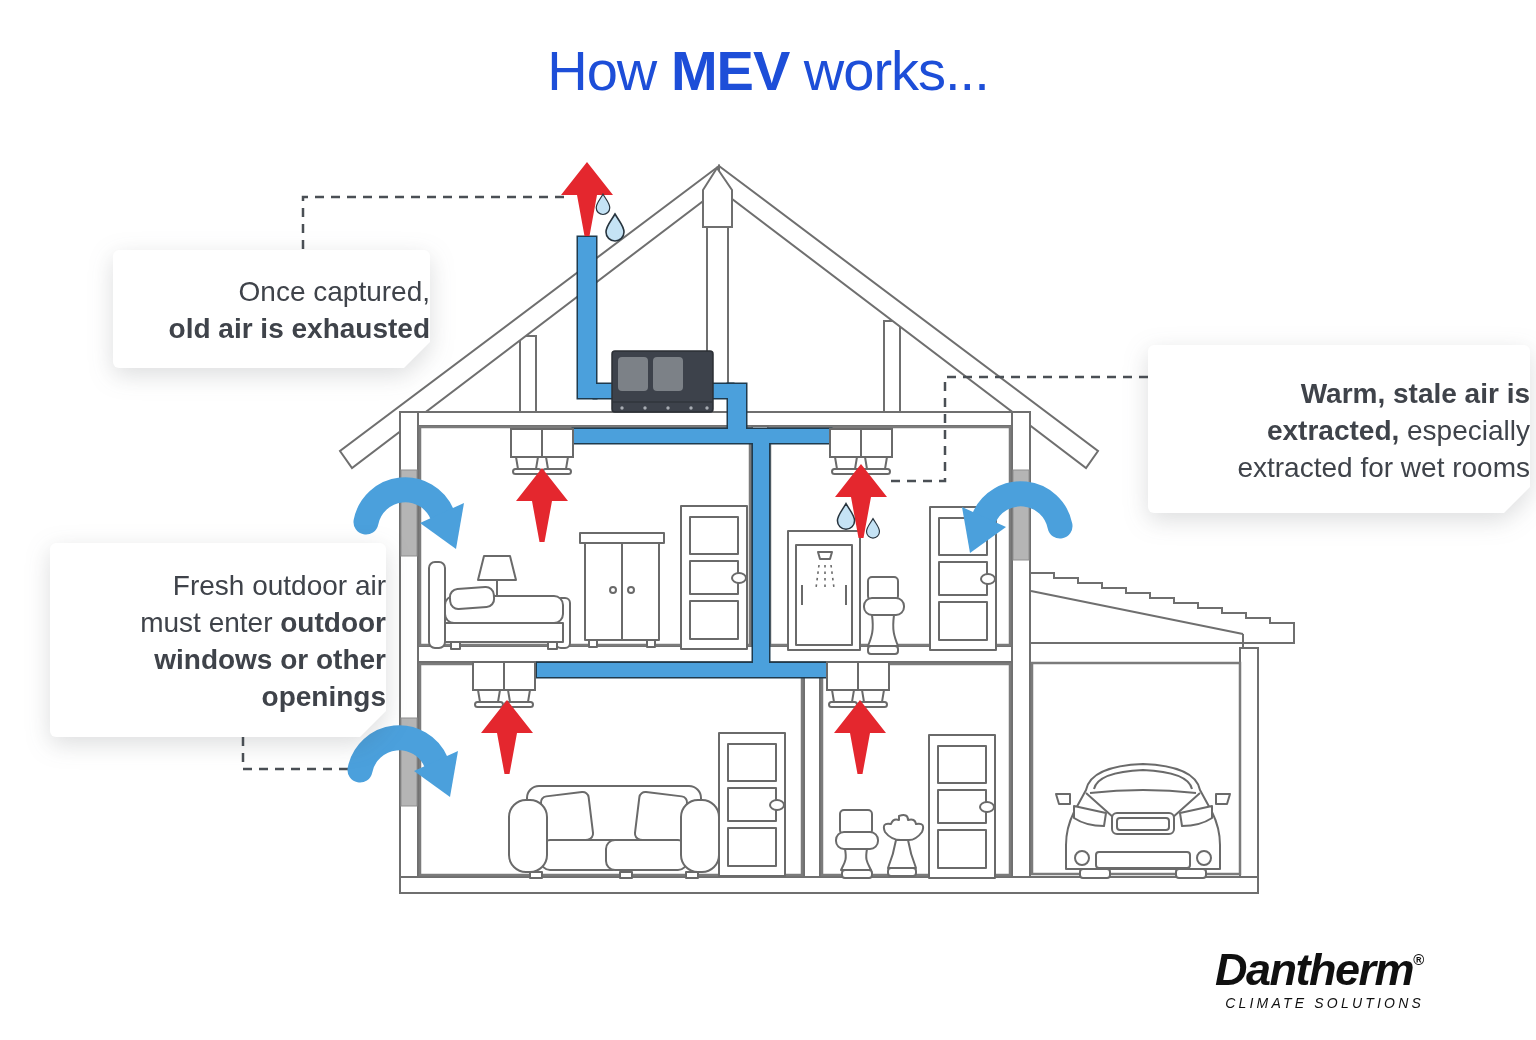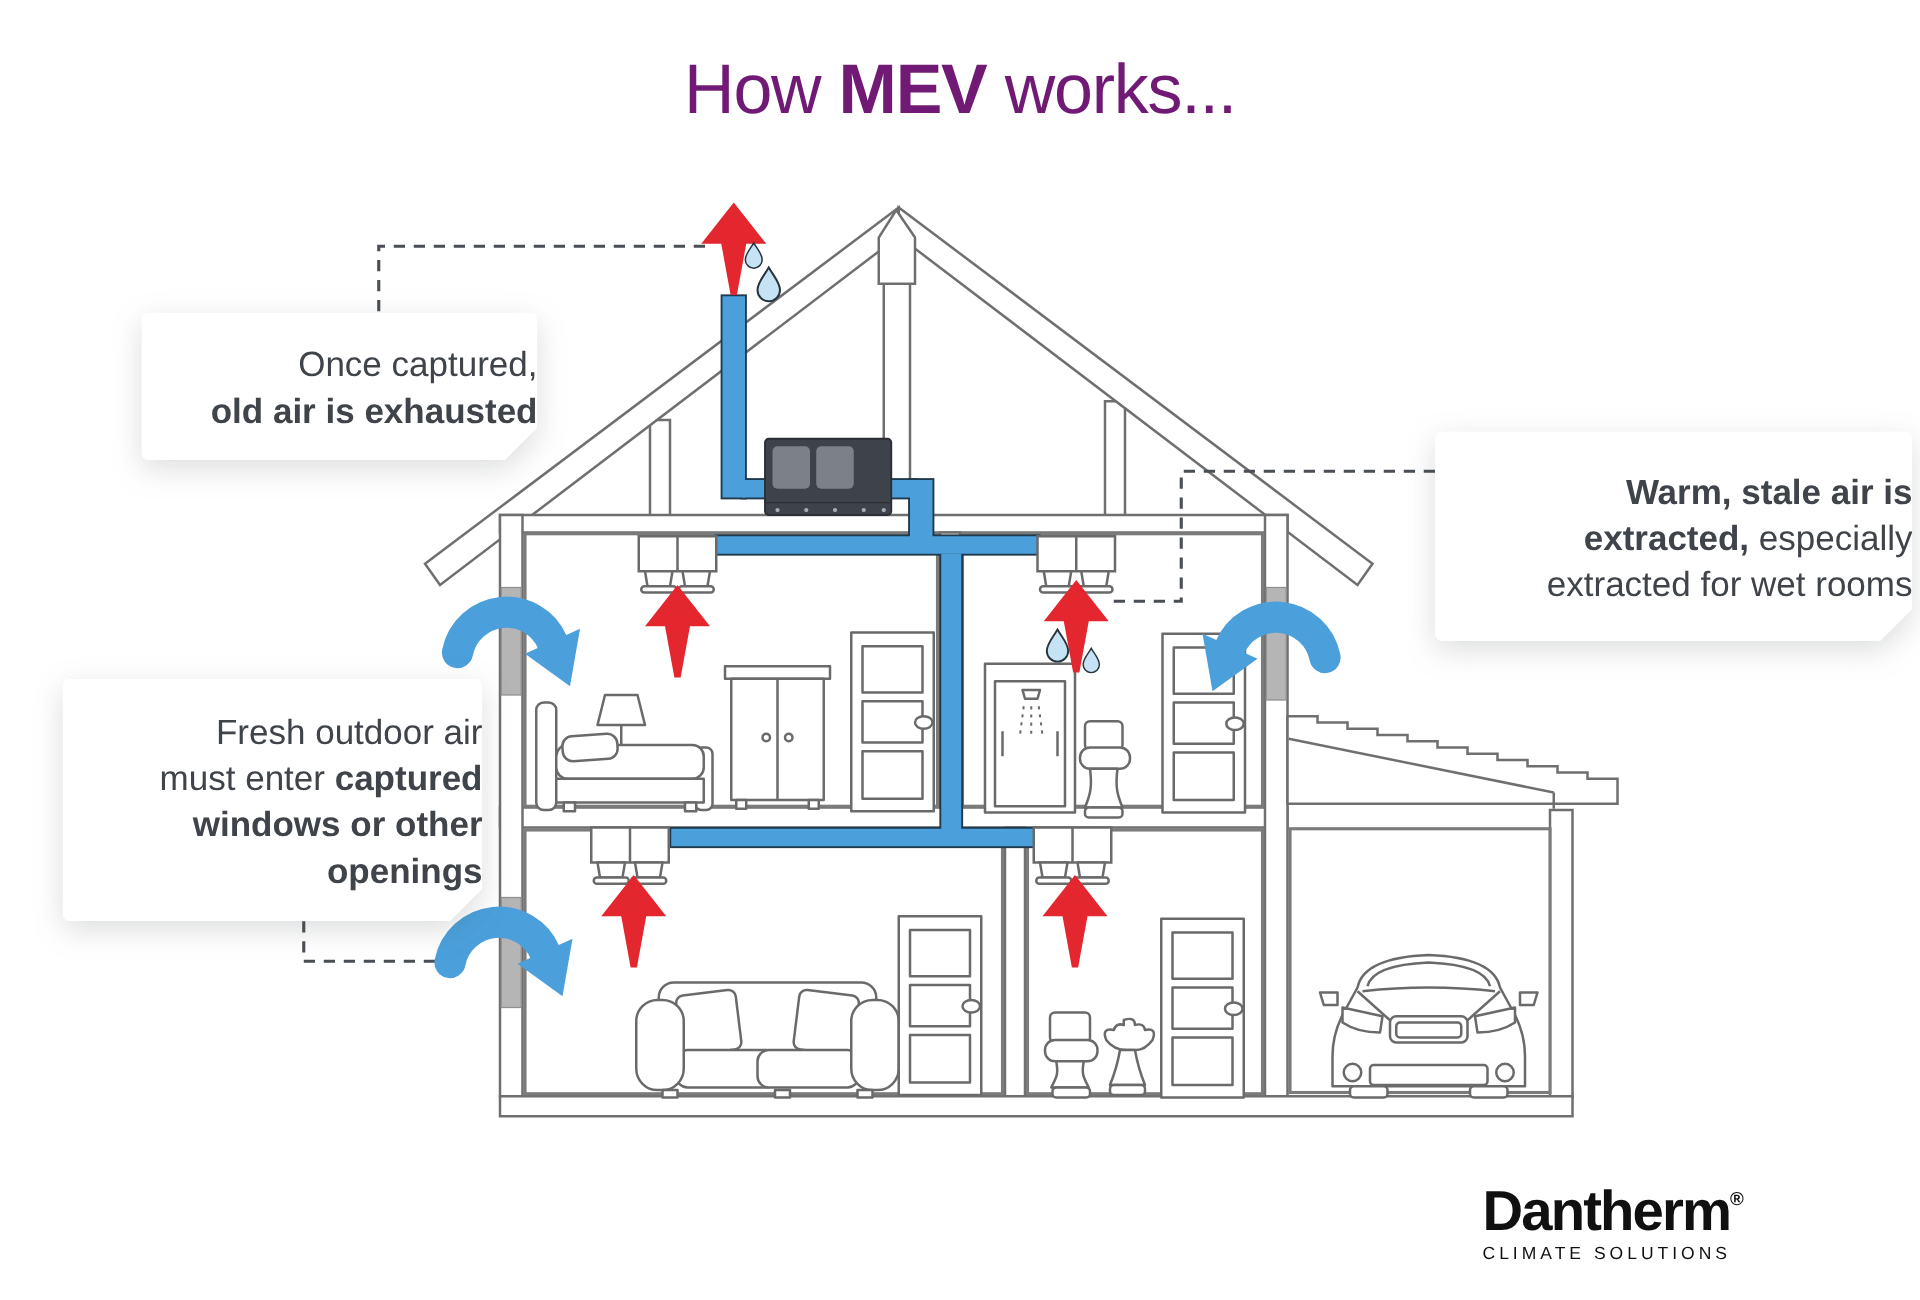--- a/index.html
+++ b/index.html
@@ -1,33 +1,33 @@
 <!DOCTYPE html>
 <html><head>
 <meta charset="utf-8">
 <style>
   html,body{margin:0;padding:0;background:#fff;}
   #canvas{position:relative;width:1536px;height:1040px;background:#ffffff;overflow:hidden;
           font-family:"Liberation Sans",sans-serif;}
   .abs{position:absolute;}
   
-  #title{top:38px;left:0;width:1536px;text-align:center;font-size:56px;color:#701a75;
+  #title{top:38px;left:0;width:1536px;text-align:center;font-size:56px;color:#1d4ed8;
          letter-spacing:-1px;font-weight:400;}
   #title .t-b{font-weight:700;}
   
   .callout-wrap{filter:drop-shadow(0 7px 12px rgba(60,65,71,0.18));}
   .callout{background:#ffffff;clip-path:polygon(0 0,100% 0,100% calc(100% - 26px),calc(100% - 26px) 100%,0 100%);
            border-radius:6px;box-sizing:border-box;color:#3F434A;font-size:28px;line-height:37px;text-align:right;}
   .callout .b{font-weight:700;}
   .cl-line{white-space:nowrap;}
   #callout-exhaust{top:250px;left:113px;width:317px;height:118px;padding:23px 0 0 32px;}
   #callout-fresh{top:543px;left:50px;width:336px;height:194px;padding:24px 0 0 30px;}
   #callout-extract{top:345px;left:1148px;width:382px;height:168px;padding:30px 0 0 44px;}
   
-  #logo{top:936px;left:1186px;width:304px;text-align:left;color:#101010;}
+  #logo{top:936px;left:1120px;width:304px;text-align:right;color:#101010;font-style:italic;}
   #logo-brand{font-size:45px;font-weight:800;letter-spacing:-1.5px;line-height:48px;}
   #logo-reg{font-size:15px;vertical-align:20px;font-weight:700;letter-spacing:0;}
   #logo-tagline{font-size:14px;letter-spacing:3.2px;font-weight:400;margin-top:1px;}
   svg{display:block;}
 </style>
 </head>
 <body>
 
 <div id="canvas">
 
@@ -269,21 +269,21 @@
   <div class="abs callout-wrap" style="top:250px;left:113px">
     <div id="callout-exhaust" class="callout" style="position:static">
       <div class="cl-line">Once captured,</div>
       <div class="cl-line b">old air is exhausted</div>
     </div>
   </div>
 
   <div class="abs callout-wrap" style="top:543px;left:50px">
     <div id="callout-fresh" class="callout" style="position:static">
       <div class="cl-line">Fresh outdoor air</div>
-      <div class="cl-line"><span>must enter </span><span class="b">captured</span></div>
+      <div class="cl-line"><span>must enter </span><span class="b">outdoor</span></div>
       <div class="cl-line b">windows or other</div>
       <div class="cl-line b">openings</div>
     </div>
   </div>
 
   <div class="abs callout-wrap" style="top:345px;left:1148px">
     <div id="callout-extract" class="callout" style="position:static">
       <div class="cl-line b">Warm, stale air is</div>
       <div class="cl-line"><span class="b">extracted,</span><span> especially</span></div>
       <div class="cl-line">extracted for wet rooms</div>

